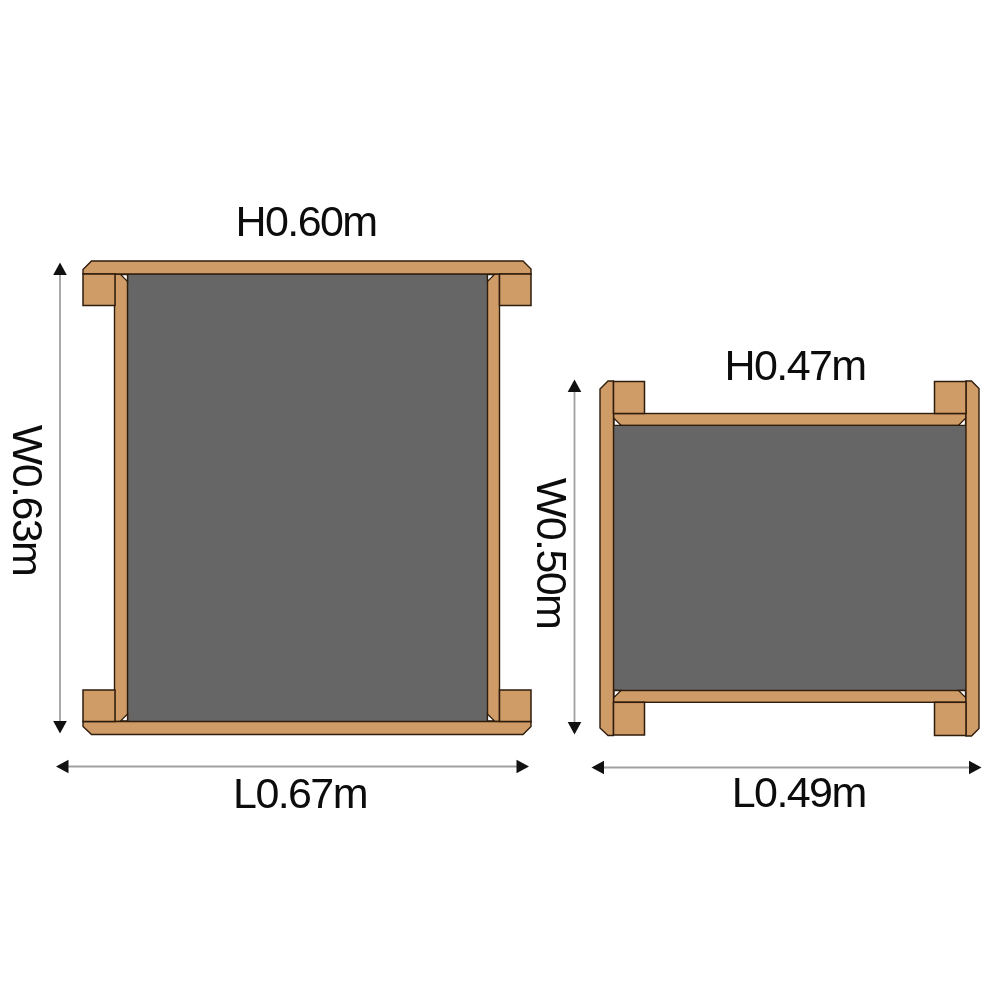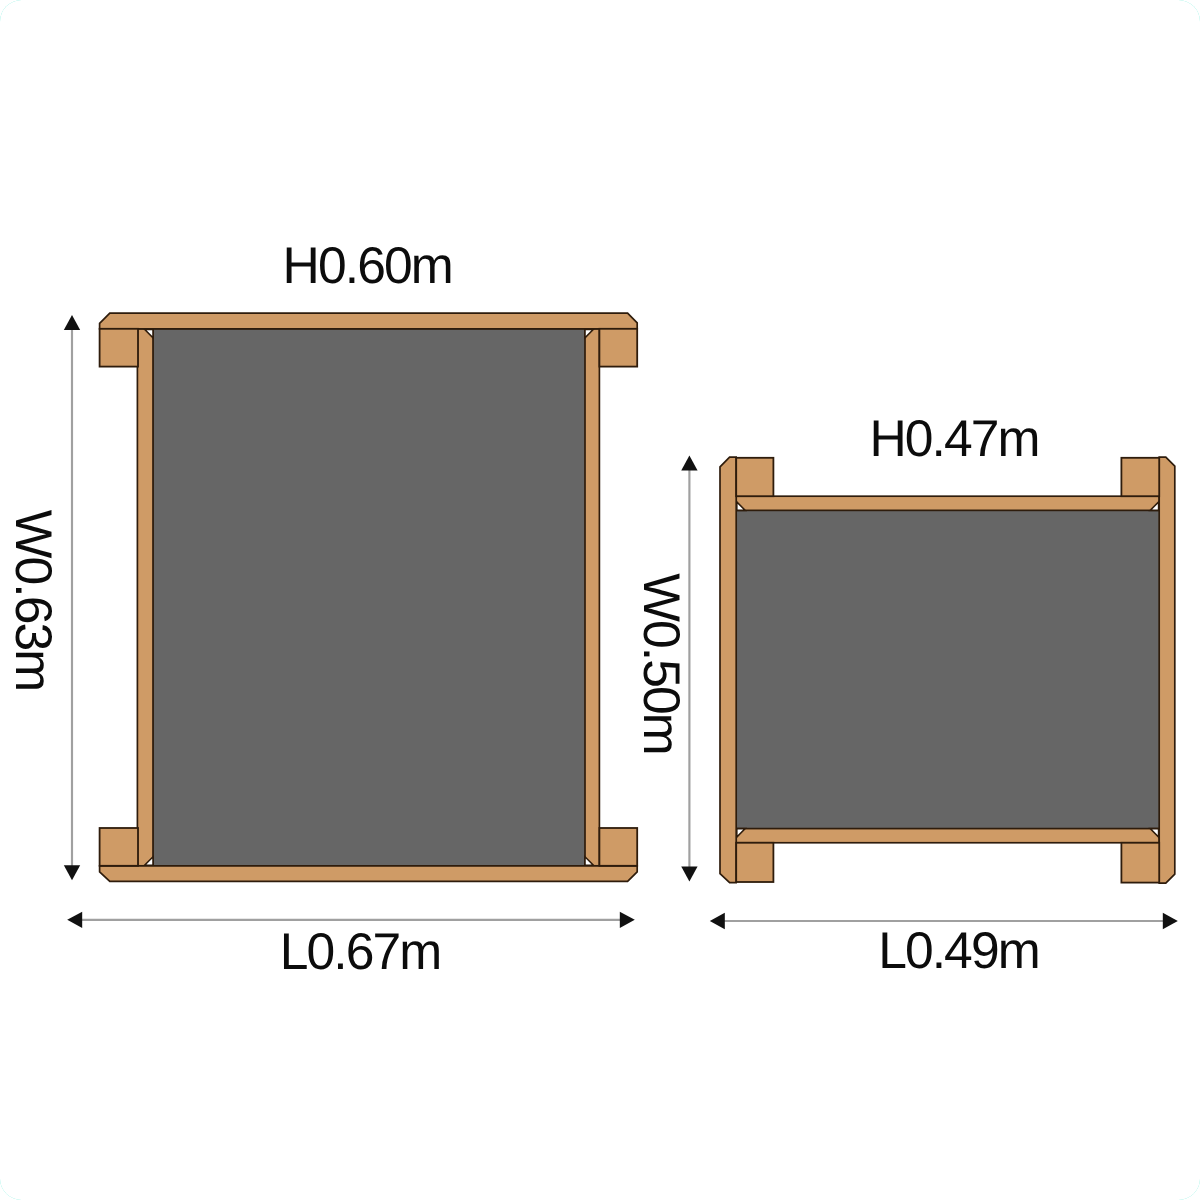--- a/index.html
+++ b/index.html
@@ -1,16 +1,16 @@
 <!DOCTYPE html>
 <html><head>
 <meta charset="utf-8">
 <style>
   html,body{margin:0;padding:0;background:#ffffff;}
-  #stage{position:relative;width:1000px;height:1000px;background:#5eead4;overflow:hidden;border-radius:18px;}
+  #stage{position:relative;width:1000px;height:1000px;background:#5eead4;overflow:hidden;}
   svg{display:block;}
   text{font-family:"Liberation Sans", sans-serif;}
 </style>
 </head>
 <body>
 
 <div id="stage">
 <svg width="1000" height="1000" viewBox="0 0 1000 1000">
 
   <rect x="0" y="0" width="1000" height="1000" fill="#ffffff"></rect>

